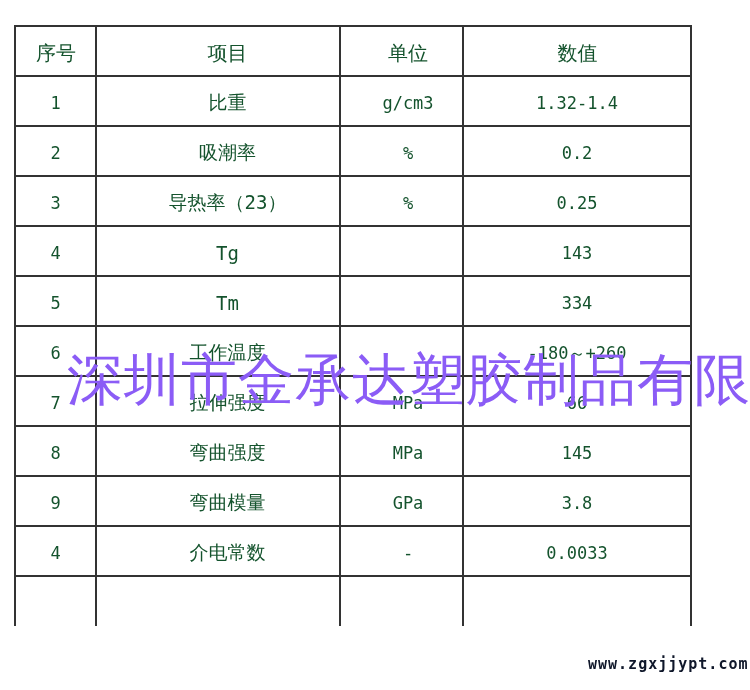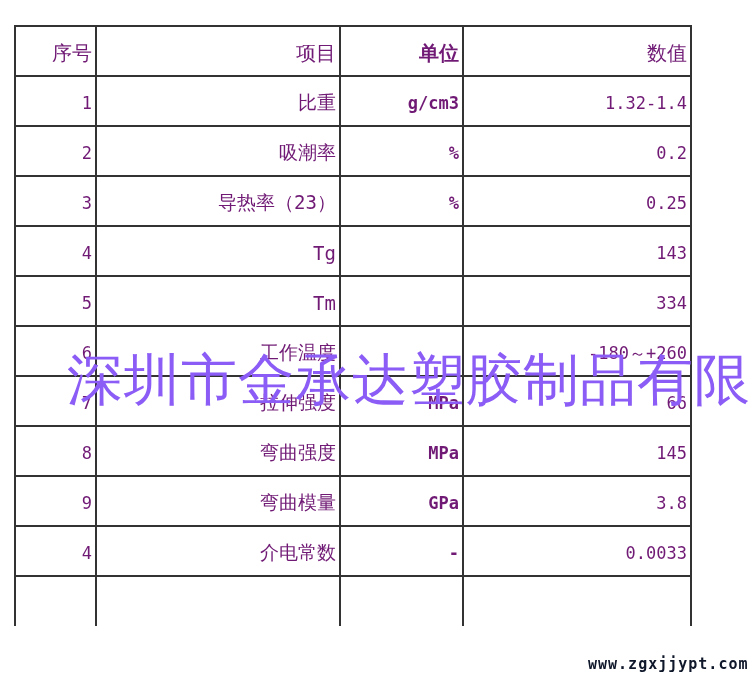--- a/index.html
+++ b/index.html
@@ -6,28 +6,28 @@
   .stage{
     position:relative;width:750px;height:690px;background:#ffffff;
     overflow:hidden;font-family:"DejaVu Sans Mono","DejaVu Sans",monospace;
   }
   table.spec{
     position:absolute;left:14px;top:25px;width:676px;
     border-collapse:collapse;table-layout:fixed;z-index:1;
   }
   table.spec th,table.spec td{
     border:2px solid #333333;height:50px;box-sizing:border-box;
-    font-weight:normal;text-align:right;vertical-align:middle;
-    color:#701a75;font-size:17px;padding:5px 3px 1px 3px;
+    font-weight:normal;text-align:center;vertical-align:middle;
+    color:#14532d;font-size:17px;padding:5px 3px 1px 3px;
     overflow:hidden;white-space:nowrap;
   }
   table.spec th{font-size:20px;padding-left:4px;}
   table.spec th:nth-child(2),table.spec td:nth-child(2){padding-left:22px;}
   table.spec td:nth-child(2){font-size:19px;}
-  table.spec th:nth-child(3),table.spec td:nth-child(3){padding-left:16px;font-weight:bold;}
+  table.spec th:nth-child(3),table.spec td:nth-child(3){padding-left:16px;}
   table.spec th:nth-child(4),table.spec td:nth-child(4){}
   tr.partial-row td{border-bottom:none;}
   .wm-company{
     position:absolute;left:50px;top:352px;z-index:3;
     font-family:"DejaVu Sans","Liberation Sans",sans-serif;
     font-size:56px;line-height:56px;color:#8b5cf6;
     white-space:nowrap;letter-spacing:1px;pointer-events:none;margin-left:17px;
   }
   .wm-site{
     position:absolute;left:588px;top:655px;z-index:3;

